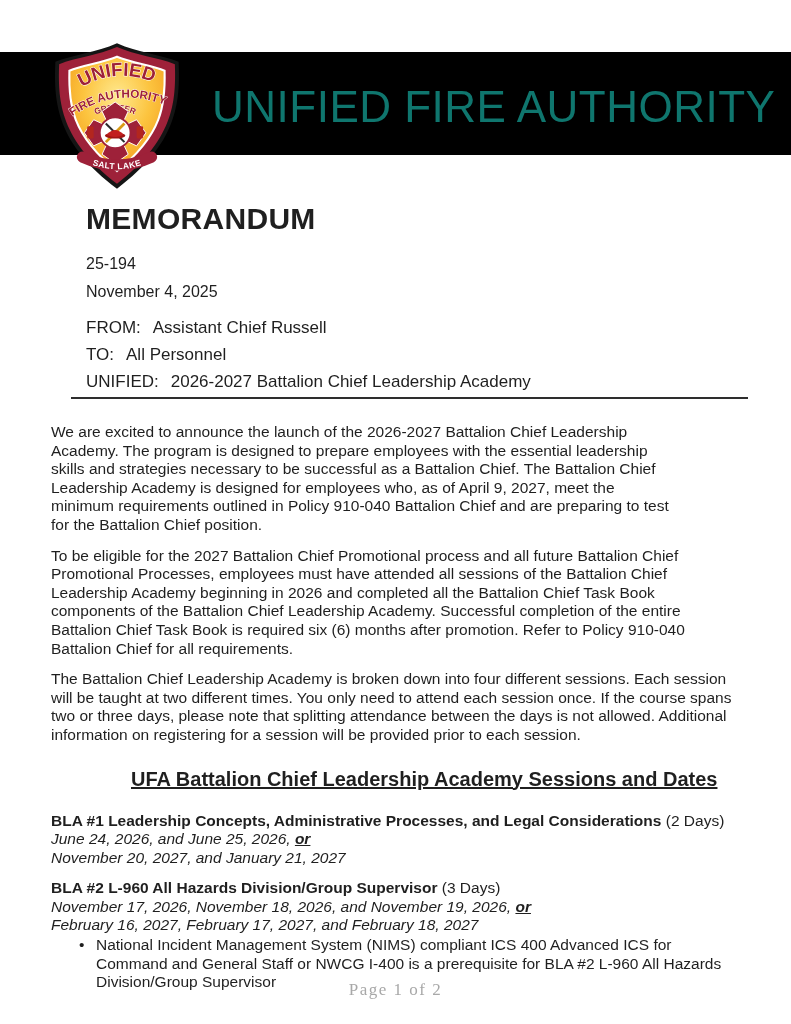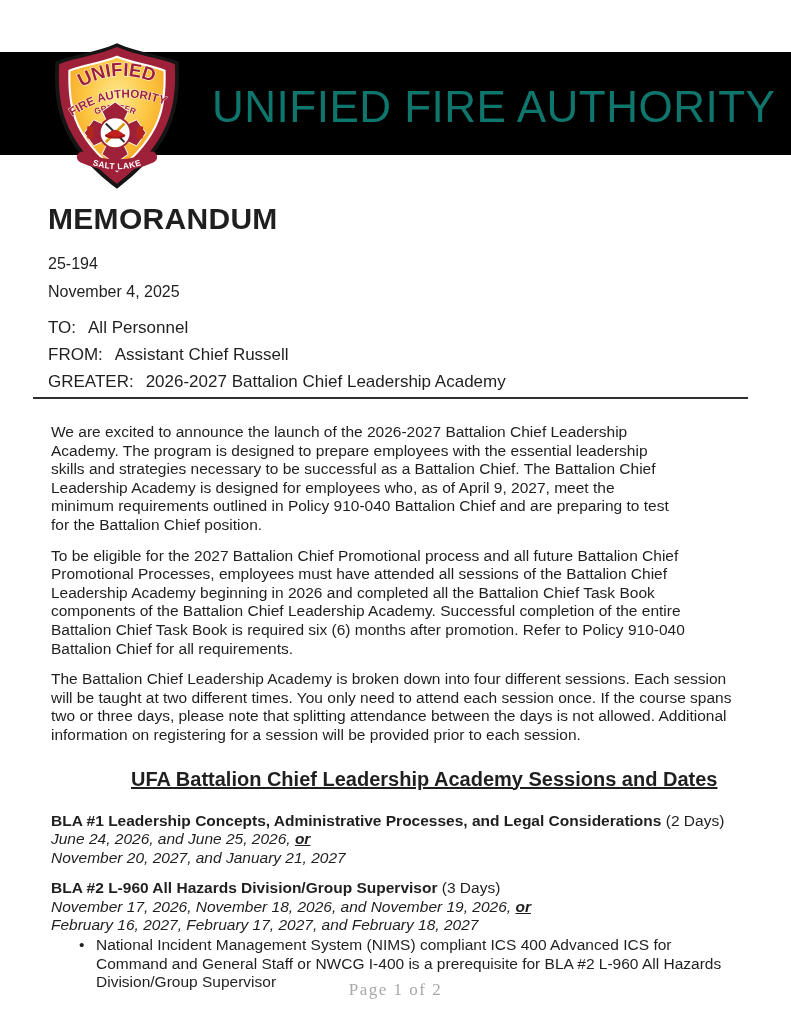--- a/index.html
+++ b/index.html
@@ -13,21 +13,21 @@
     margin-top:52px; height:103px; background:#000;
     position:relative; display:flex; align-items:center;
   }
   .badge { position:absolute; left:47px; top:-10px; width:140px; height:148px; }
   .badge svg { width:100%; height:100%; display:block; }
   .org-title {
     margin:6px 0 0 212px; font-size:44px; font-weight:400;
     letter-spacing:0.5px; color:#F4A81D; white-space:nowrap;
   }
   
-  .memo-wrap { padding:0 43px 0 48px; }
+  .memo-wrap { padding:0 43px 0 86px; }
   .doc-type { margin:46px 0 0 0; font-size:30px; font-weight:700; line-height:36px; letter-spacing:0.3px; }
   .memo-meta { margin-top:13px; font-size:16px; line-height:27.5px; }
   .fields { margin-top:9px; font-size:17px; line-height:27px; }
   .field-value { margin-left:12px; }
   .subject-rule { border:none; border-top:2px solid #2e2e2e; margin:2px 0 0 -15px; }
   
   .body { padding:24px 18px 0 51px; font-size:15.5px; line-height:18.6px; }
   .para { margin:0 0 12px 0; white-space:pre-line; }
   .section-heading {
     font-size:20px; font-weight:700; text-decoration:underline;
@@ -106,27 +106,27 @@
   <main class="memo-wrap">
     <h2 class="doc-type">MEMORANDUM</h2>
 
     <div class="memo-meta">
       <div>25-194</div>
       <div>November 4, 2025</div>
     </div>
 
     <div class="fields">
       <div class="field">
+        <span class="field-label">FROM:</span><span class="field-value">Assistant Chief Russell</span>
+      </div>
+      <div class="field">
         <span class="field-label">TO:</span><span class="field-value">All Personnel</span>
       </div>
       <div class="field">
-        <span class="field-label">FROM:</span><span class="field-value">Assistant Chief Russell</span>
-      </div>
-      <div class="field">
-        <span class="field-label">GREATER:</span><span class="field-value">2026-2027 Battalion Chief Leadership Academy</span>
+        <span class="field-label">UNIFIED:</span><span class="field-value">2026-2027 Battalion Chief Leadership Academy</span>
       </div>
     </div>
     <hr class="subject-rule">
   </main>
 
   <section class="body">
     <p class="para">We are excited to announce the launch of the 2026-2027 Battalion Chief Leadership
 Academy.  The program is designed to prepare employees with the essential leadership
 skills and strategies necessary to be successful as a Battalion Chief.  The Battalion Chief
 Leadership Academy is designed for employees who, as of April 9, 2027, meet the

